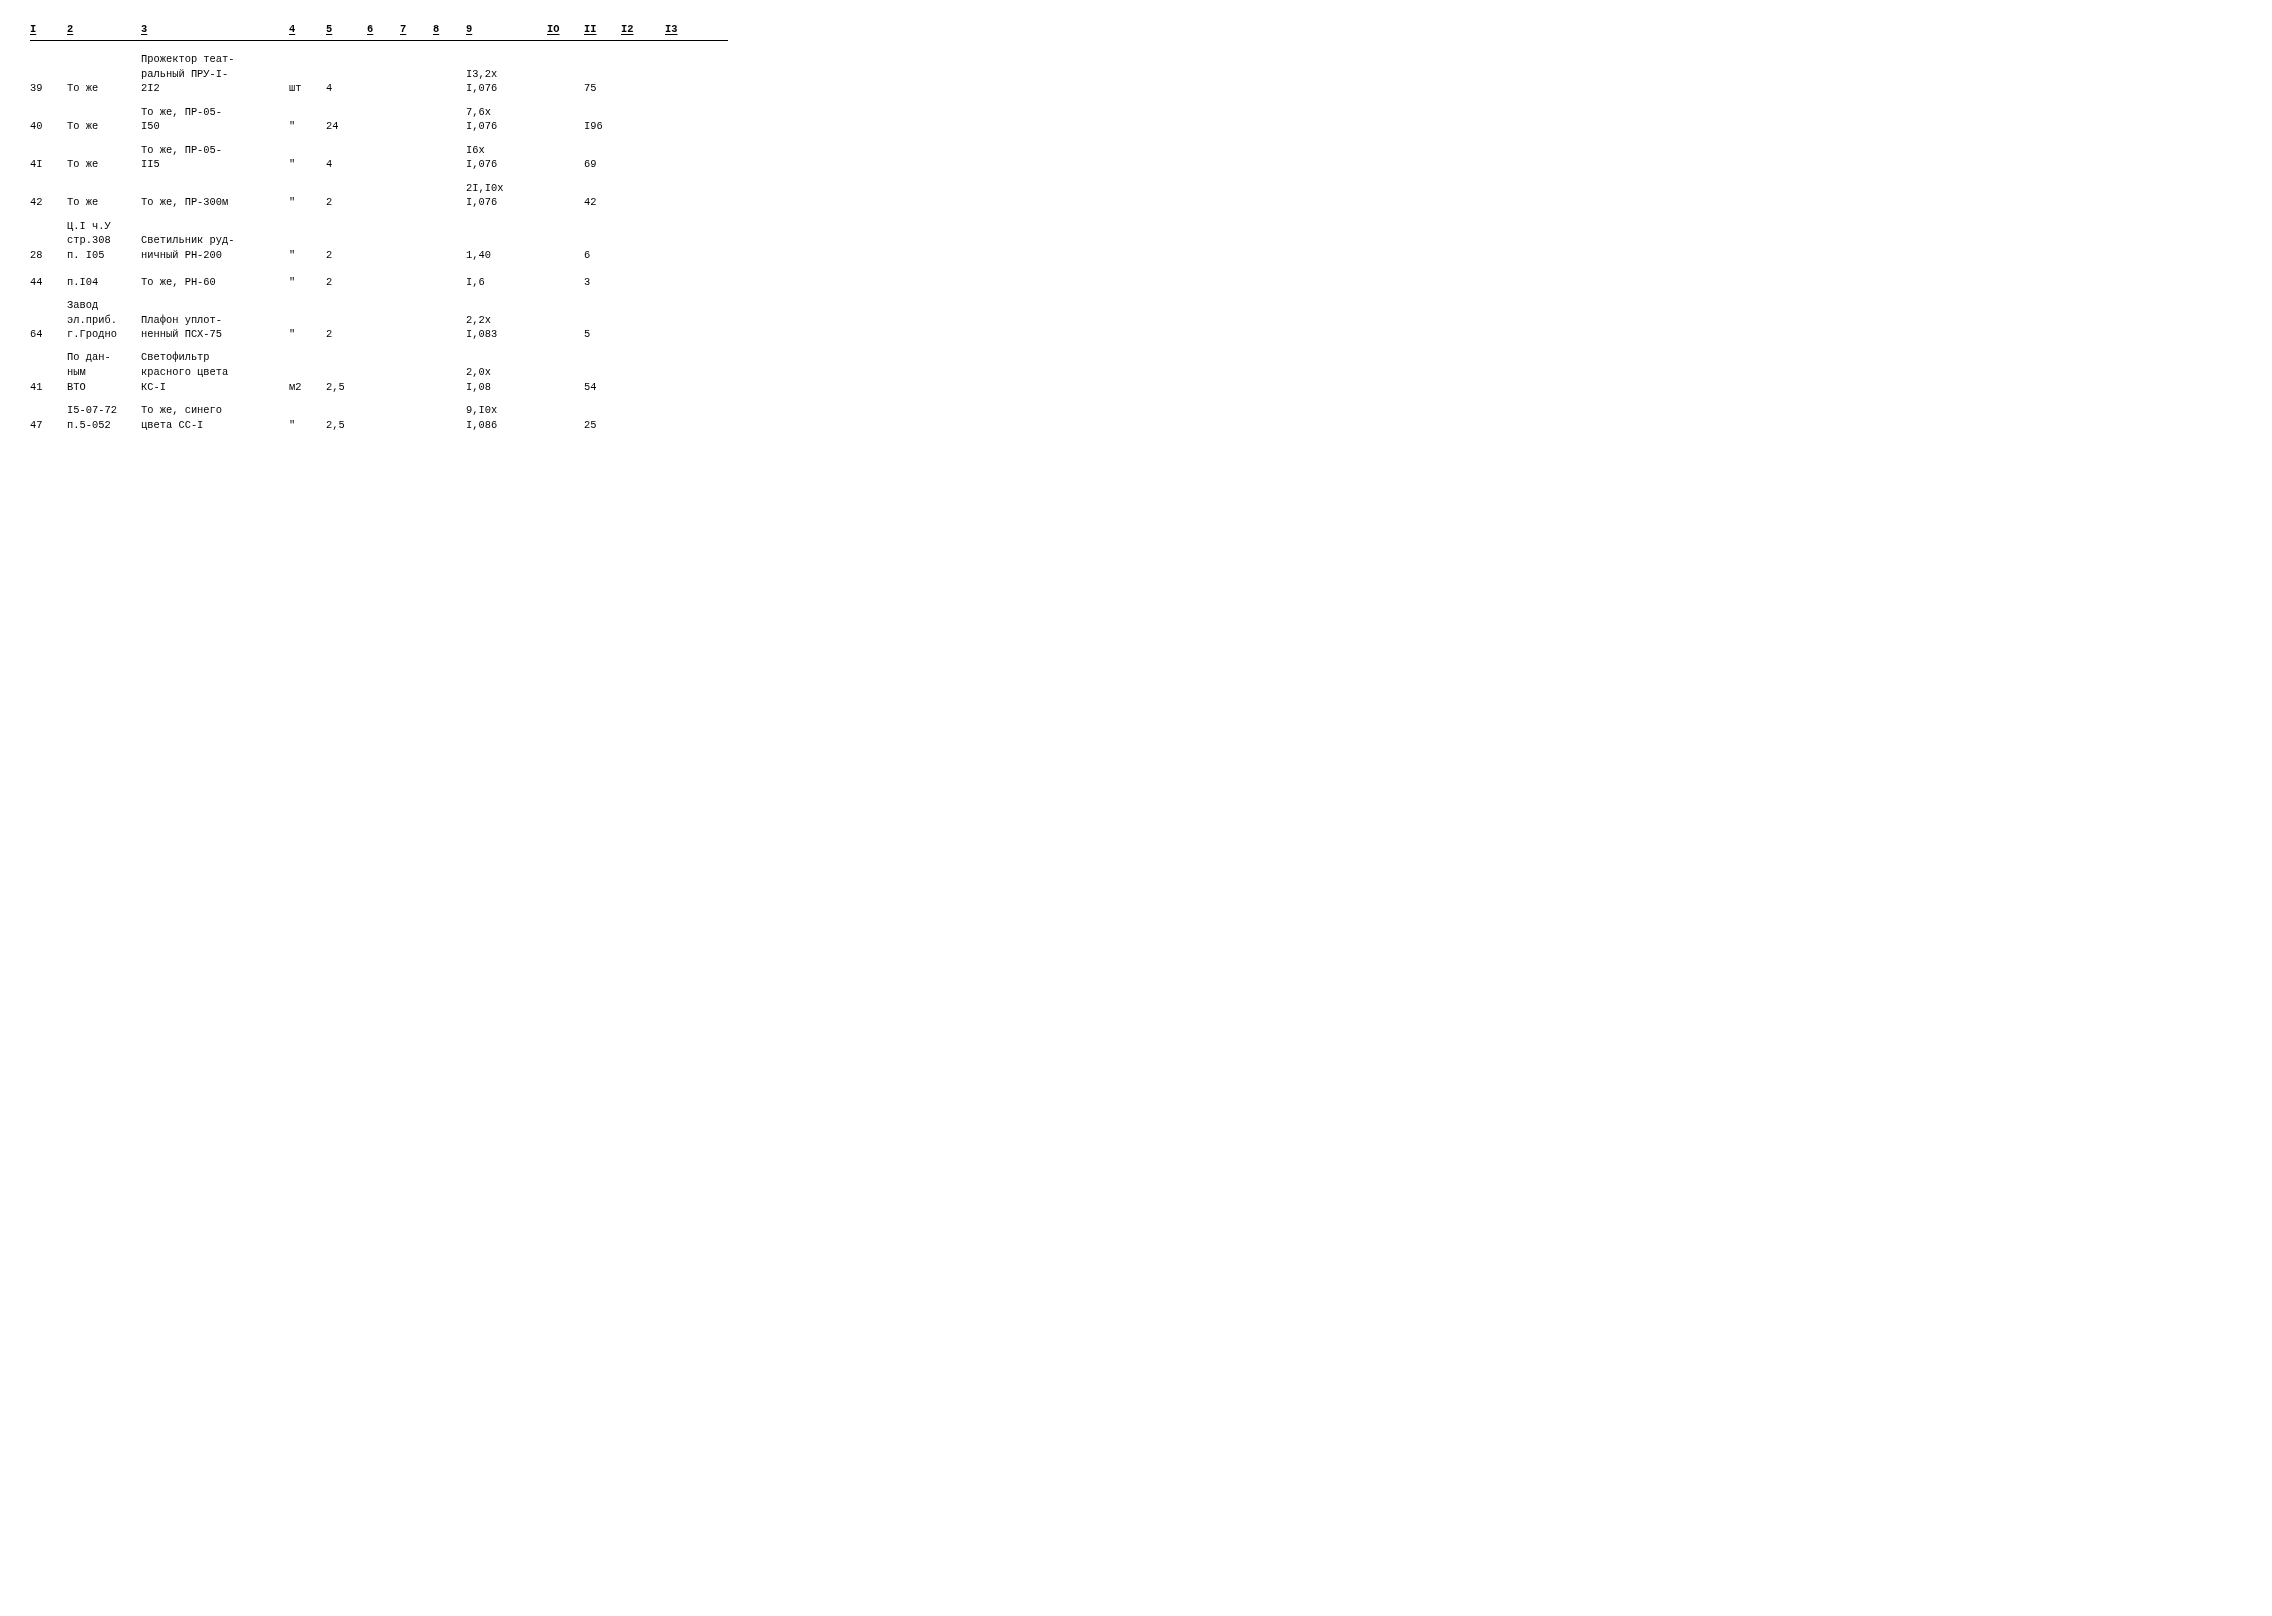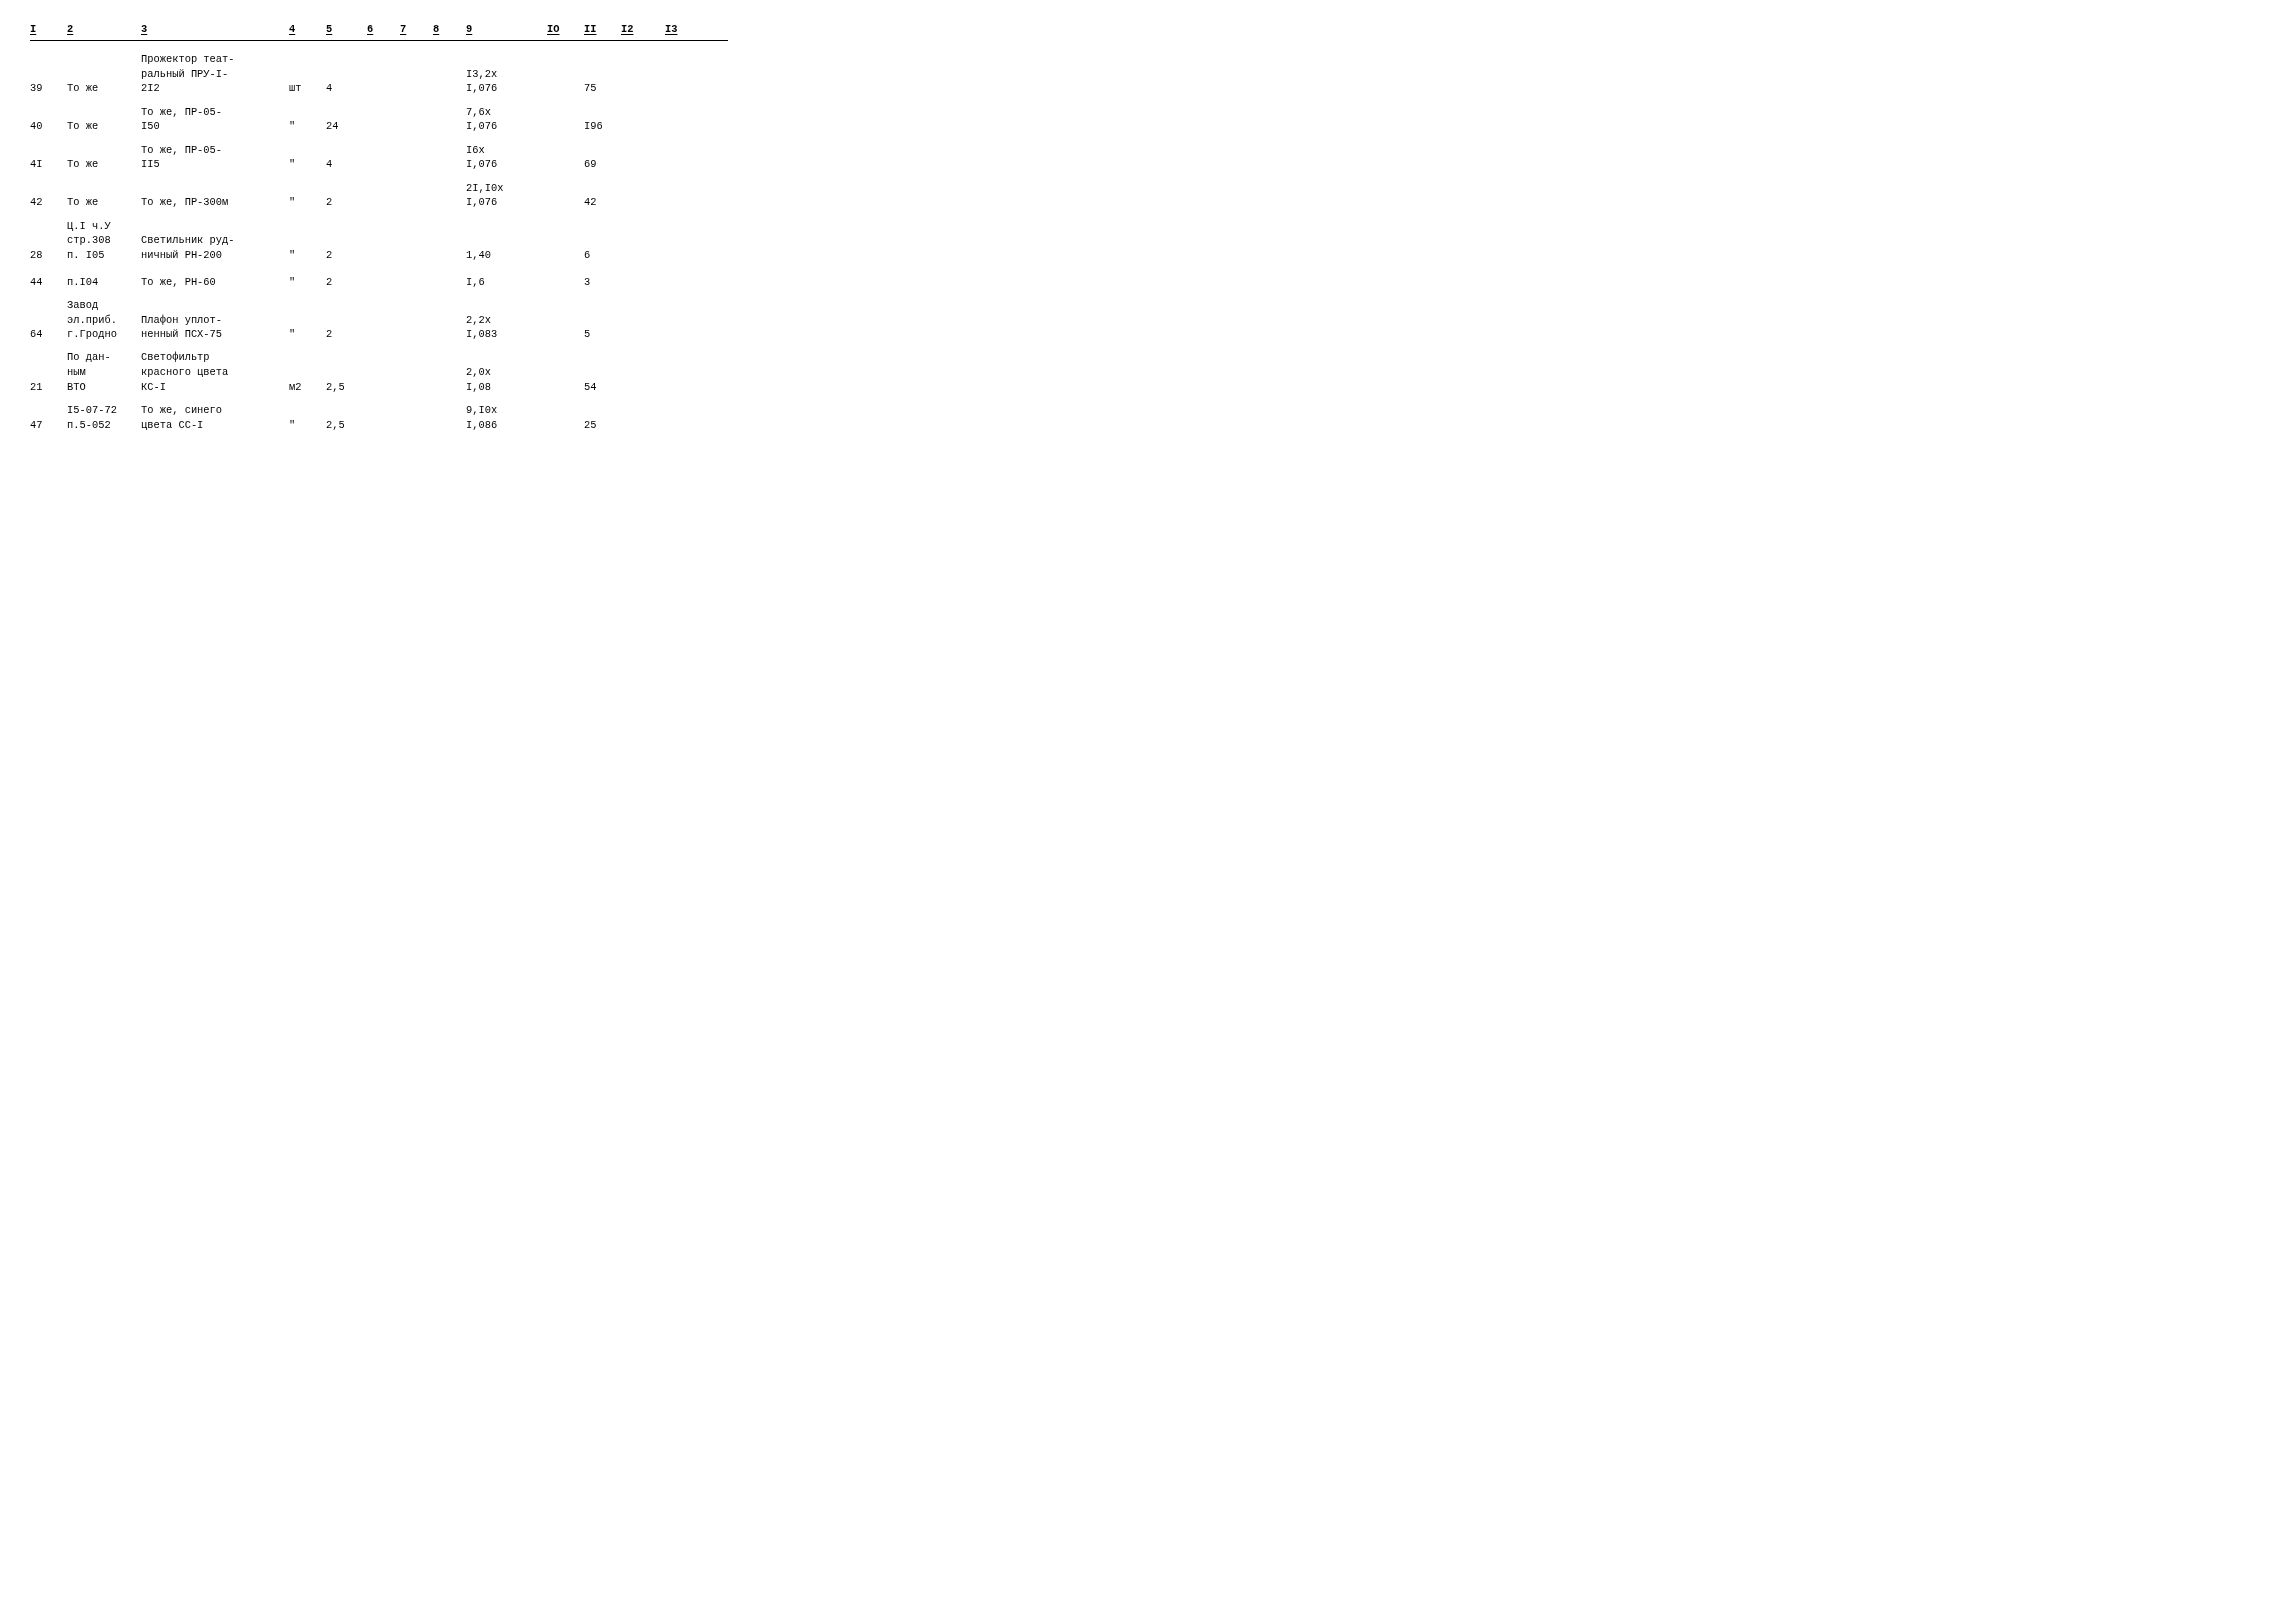--- a/index.html
+++ b/index.html
@@ -191,21 +191,21 @@
         <div class="cell col6"></div>
         <div class="cell col7"></div>
         <div class="cell col8"></div>
         <div class="cell col9">2,2x<br>I,083</div>
         <div class="cell col10"></div>
         <div class="cell col11">5</div>
         <div class="cell col12"></div>
         <div class="cell col13"></div>
       </div>
       <div class="data-row">
-        <div class="cell col1">21</div>
+        <div class="cell col1">41</div>
         <div class="cell col2">По дан-<br>ным<br>ВТО</div>
         <div class="cell col3">Светофильтр<br>красного цвета<br>КС-I</div>
         <div class="cell col4">м2</div>
         <div class="cell col5">2,5</div>
         <div class="cell col6"></div>
         <div class="cell col7"></div>
         <div class="cell col8"></div>
         <div class="cell col9">2,0x<br>I,08</div>
         <div class="cell col10"></div>
         <div class="cell col11">54</div>

